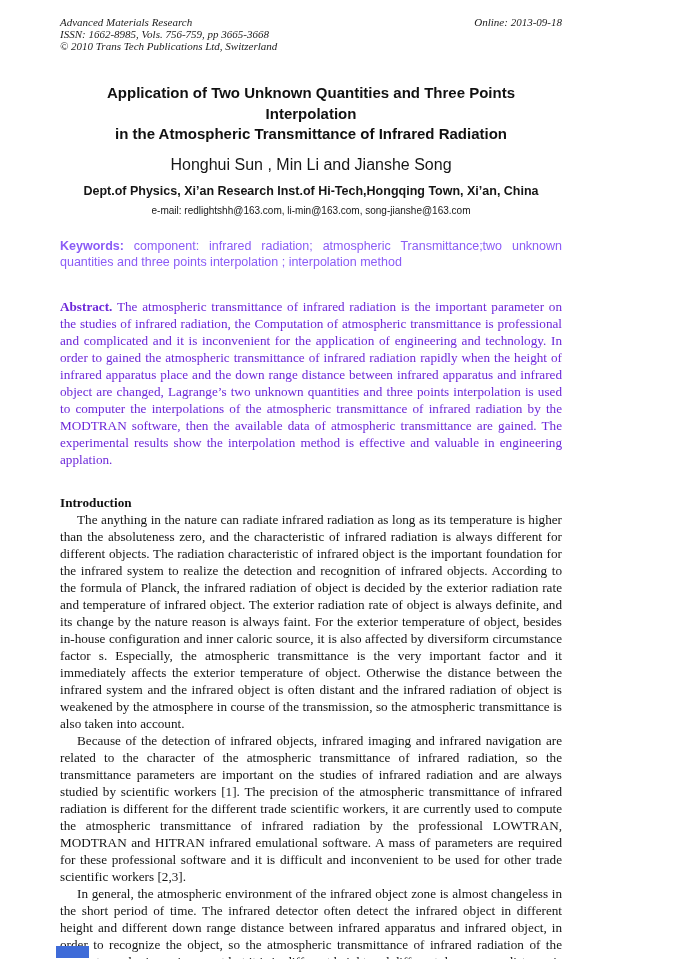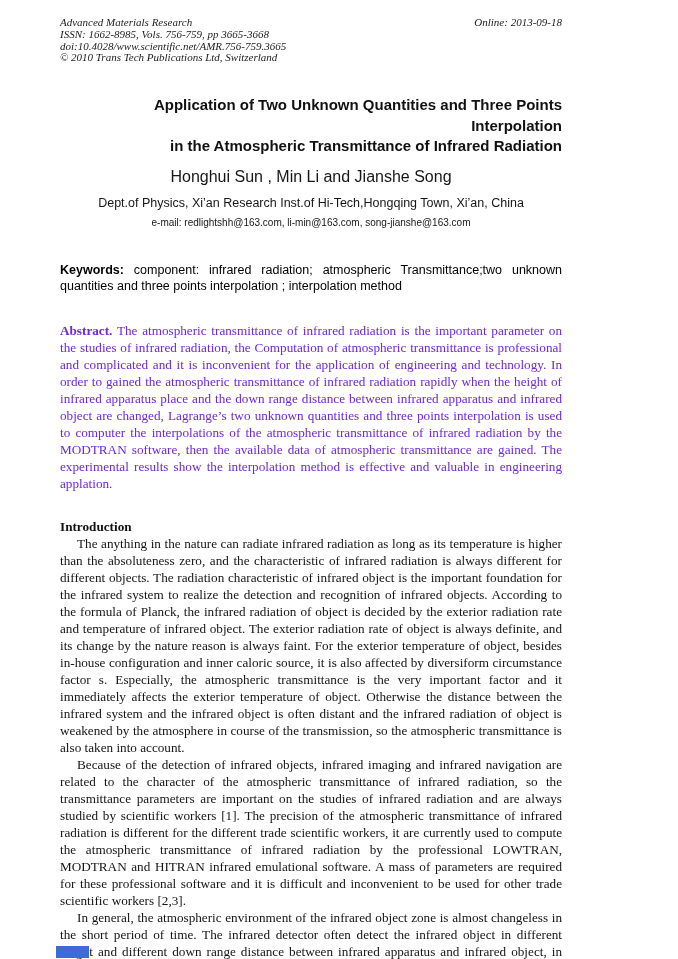--- a/index.html
+++ b/index.html
@@ -25,56 +25,57 @@
     font-style: italic;
     font-size: 11px;
     line-height: 11.8px;
     color: #1c1c1c;
   }
   .pub-left div { white-space: nowrap; }
   .pub-right { white-space: nowrap; }
   
   .title {
     margin-top: 31px;
-    text-align: right;
+    text-align: center;
     font-family: "Liberation Sans", sans-serif;
     font-weight: bold;
     font-size: 15px;
     line-height: 20.5px;
     color: #111;
   }
   .authors {
     margin-top: 11px;
     text-align: center;
     font-family: "Liberation Sans", sans-serif;
     font-size: 16px;
     color: #161616;
   }
   .affiliation {
     margin-top: 10px;
     text-align: center;
     font-family: "Liberation Sans", sans-serif;
     font-size: 12.5px;
     color: #161616;
+    font-weight: bold;
   }
   .email {
     margin-top: 7px;
     text-align: center;
     font-family: "Liberation Sans", sans-serif;
     font-size: 10px;
     color: #161616;
   }
   
   .keywords {
-    margin-top: 34px;
+    margin-top: 22px;
     font-family: "Liberation Sans", sans-serif;
     font-size: 12.5px;
     line-height: 16.5px;
     text-align: justify;
-    color: #000000;
+    color: #8b5cf6;
   }
   .keywords b { font-weight: bold; }
   
   .abstract {
     margin-top: 27px;
     font-size: 13.2px;
     line-height: 17px;
     text-align: justify;
     color: #6d28d9;
   }
@@ -107,21 +108,20 @@
 </head>
 <body>
 
 <div class="page">
   <div class="content">
 
     <div class="pub-header">
       <div class="pub-left">
         <div>Advanced Materials Research</div>
         <div>ISSN: 1662-8985, Vols. 756-759, pp 3665-3668</div>
-        <div>doi:10.4028/www.scientific.net/AMR.756-759.3665</div>
         <div>© 2010 Trans Tech Publications Ltd, Switzerland</div>
       </div>
       <div class="pub-right">Online: 2013-09-18</div>
     </div>
 
     <div class="title">
       <div>Application of Two Unknown Quantities and Three Points Interpolation</div>
       <div>in the Atmospheric Transmittance of Infrared Radiation</div>
     </div>
 

